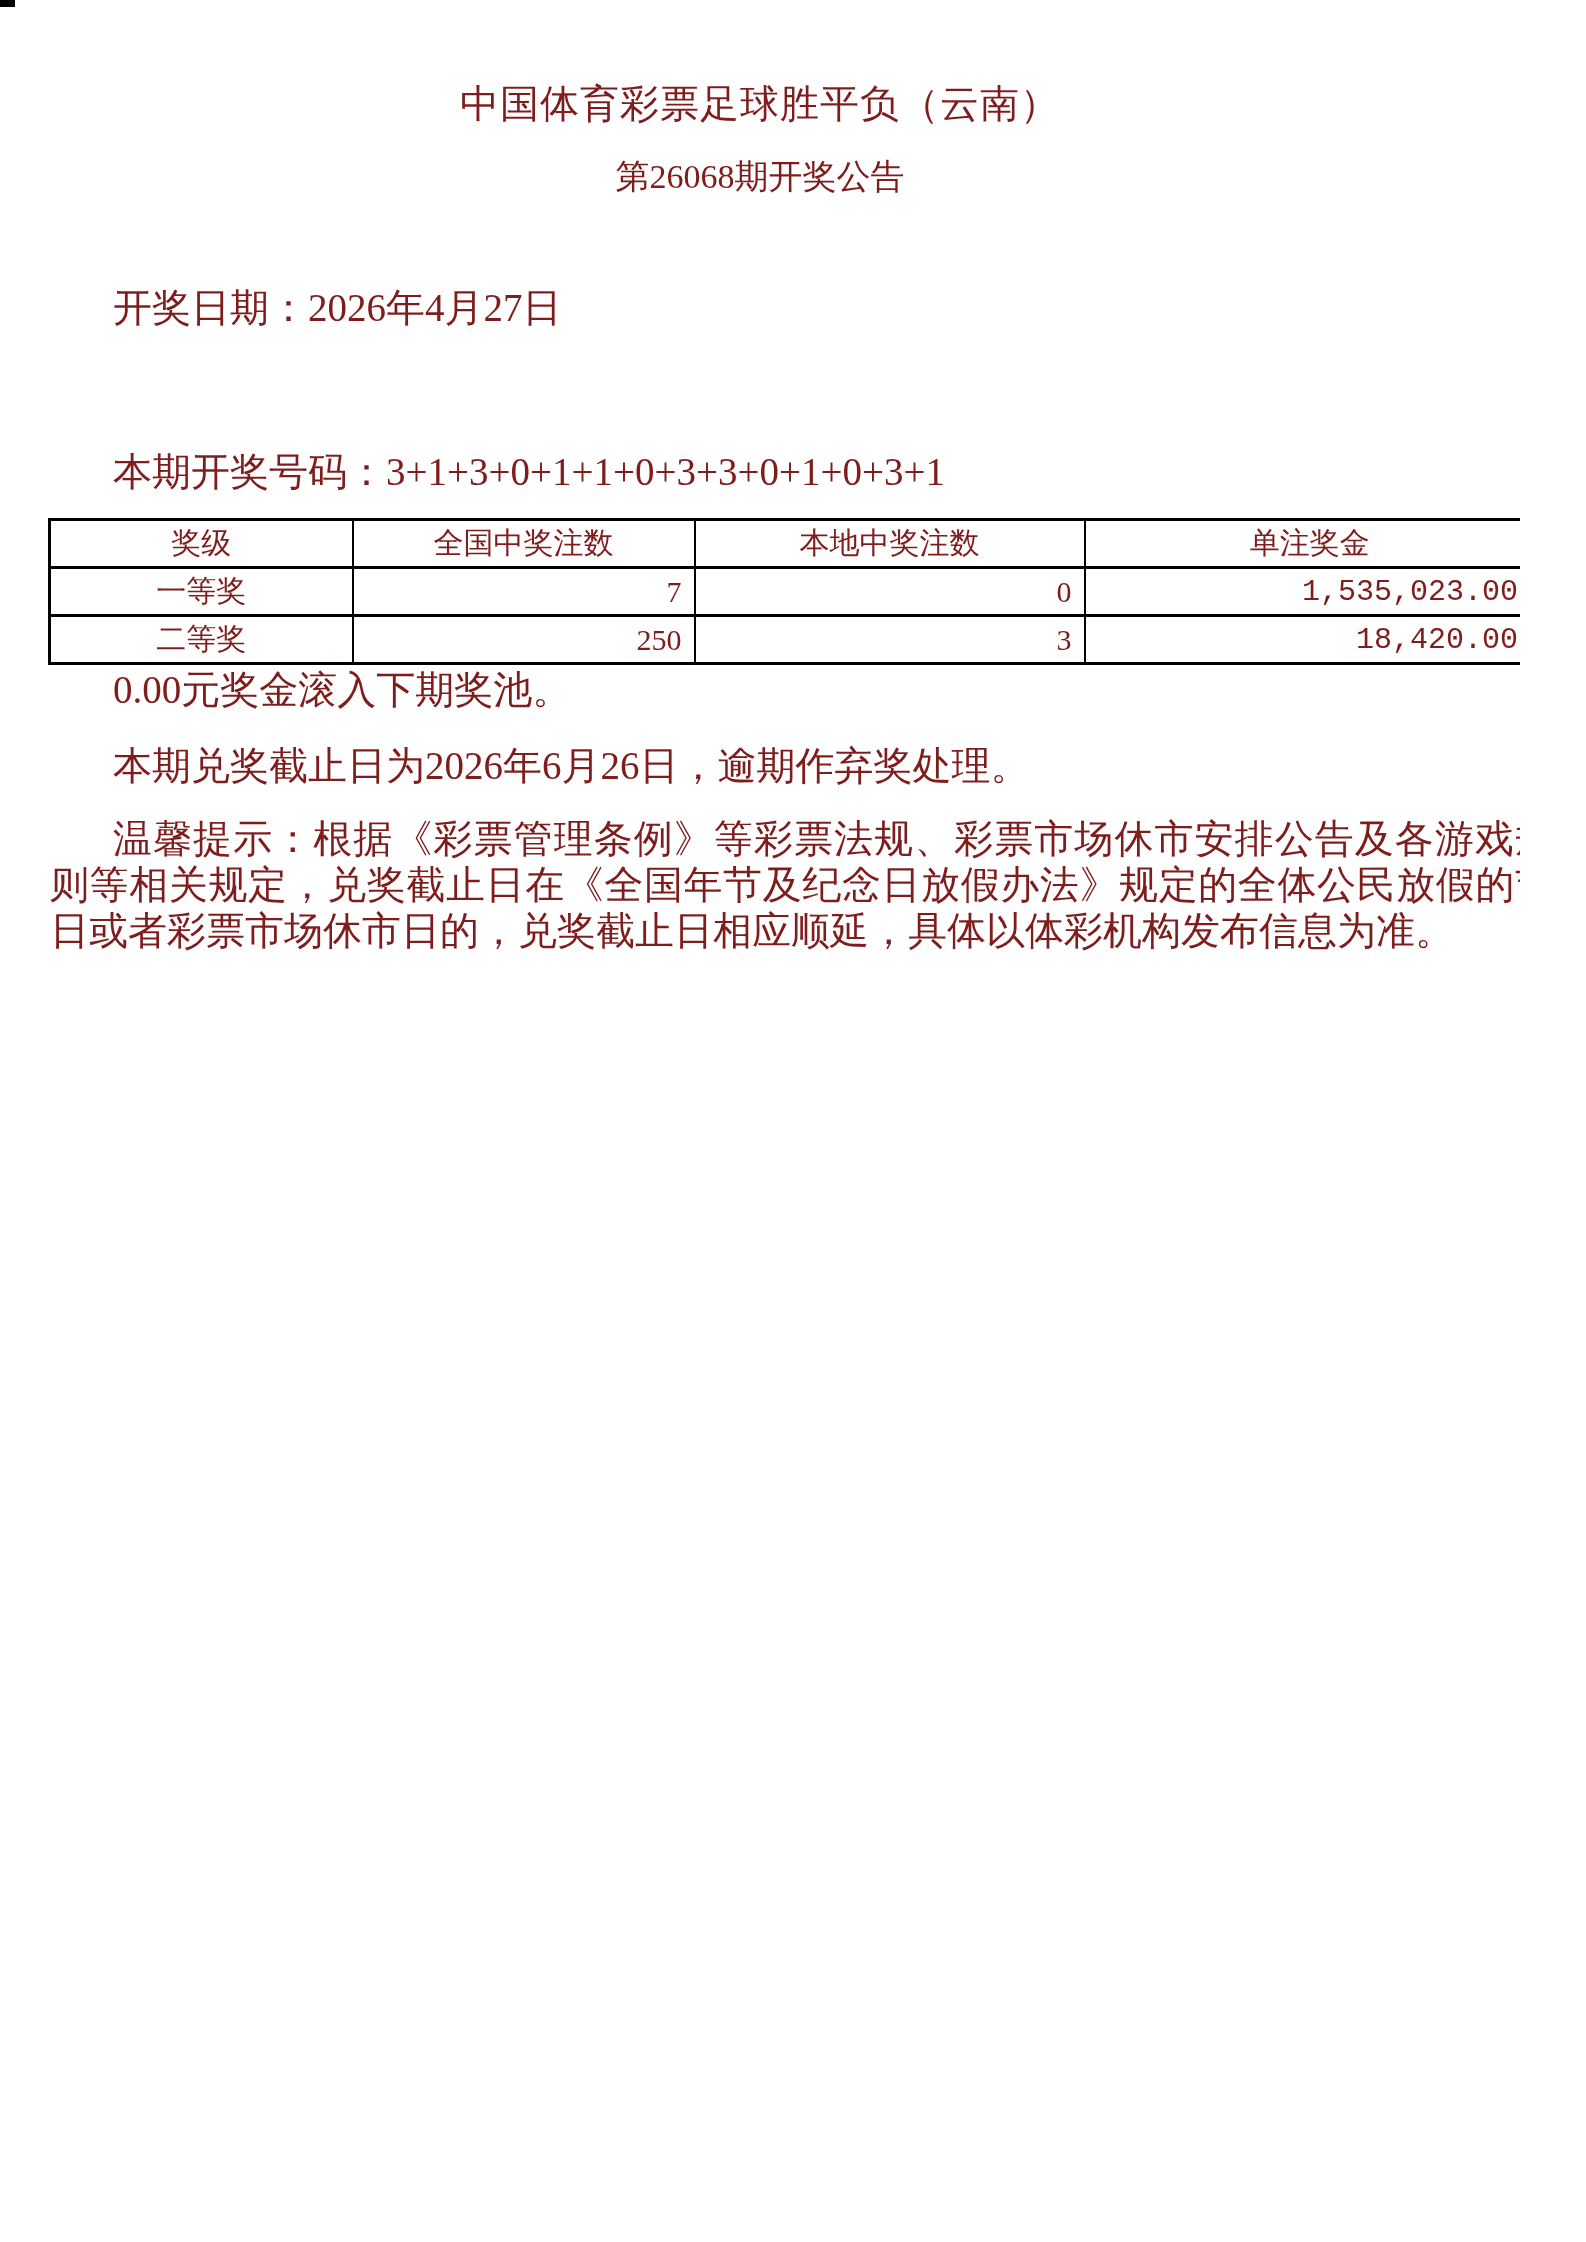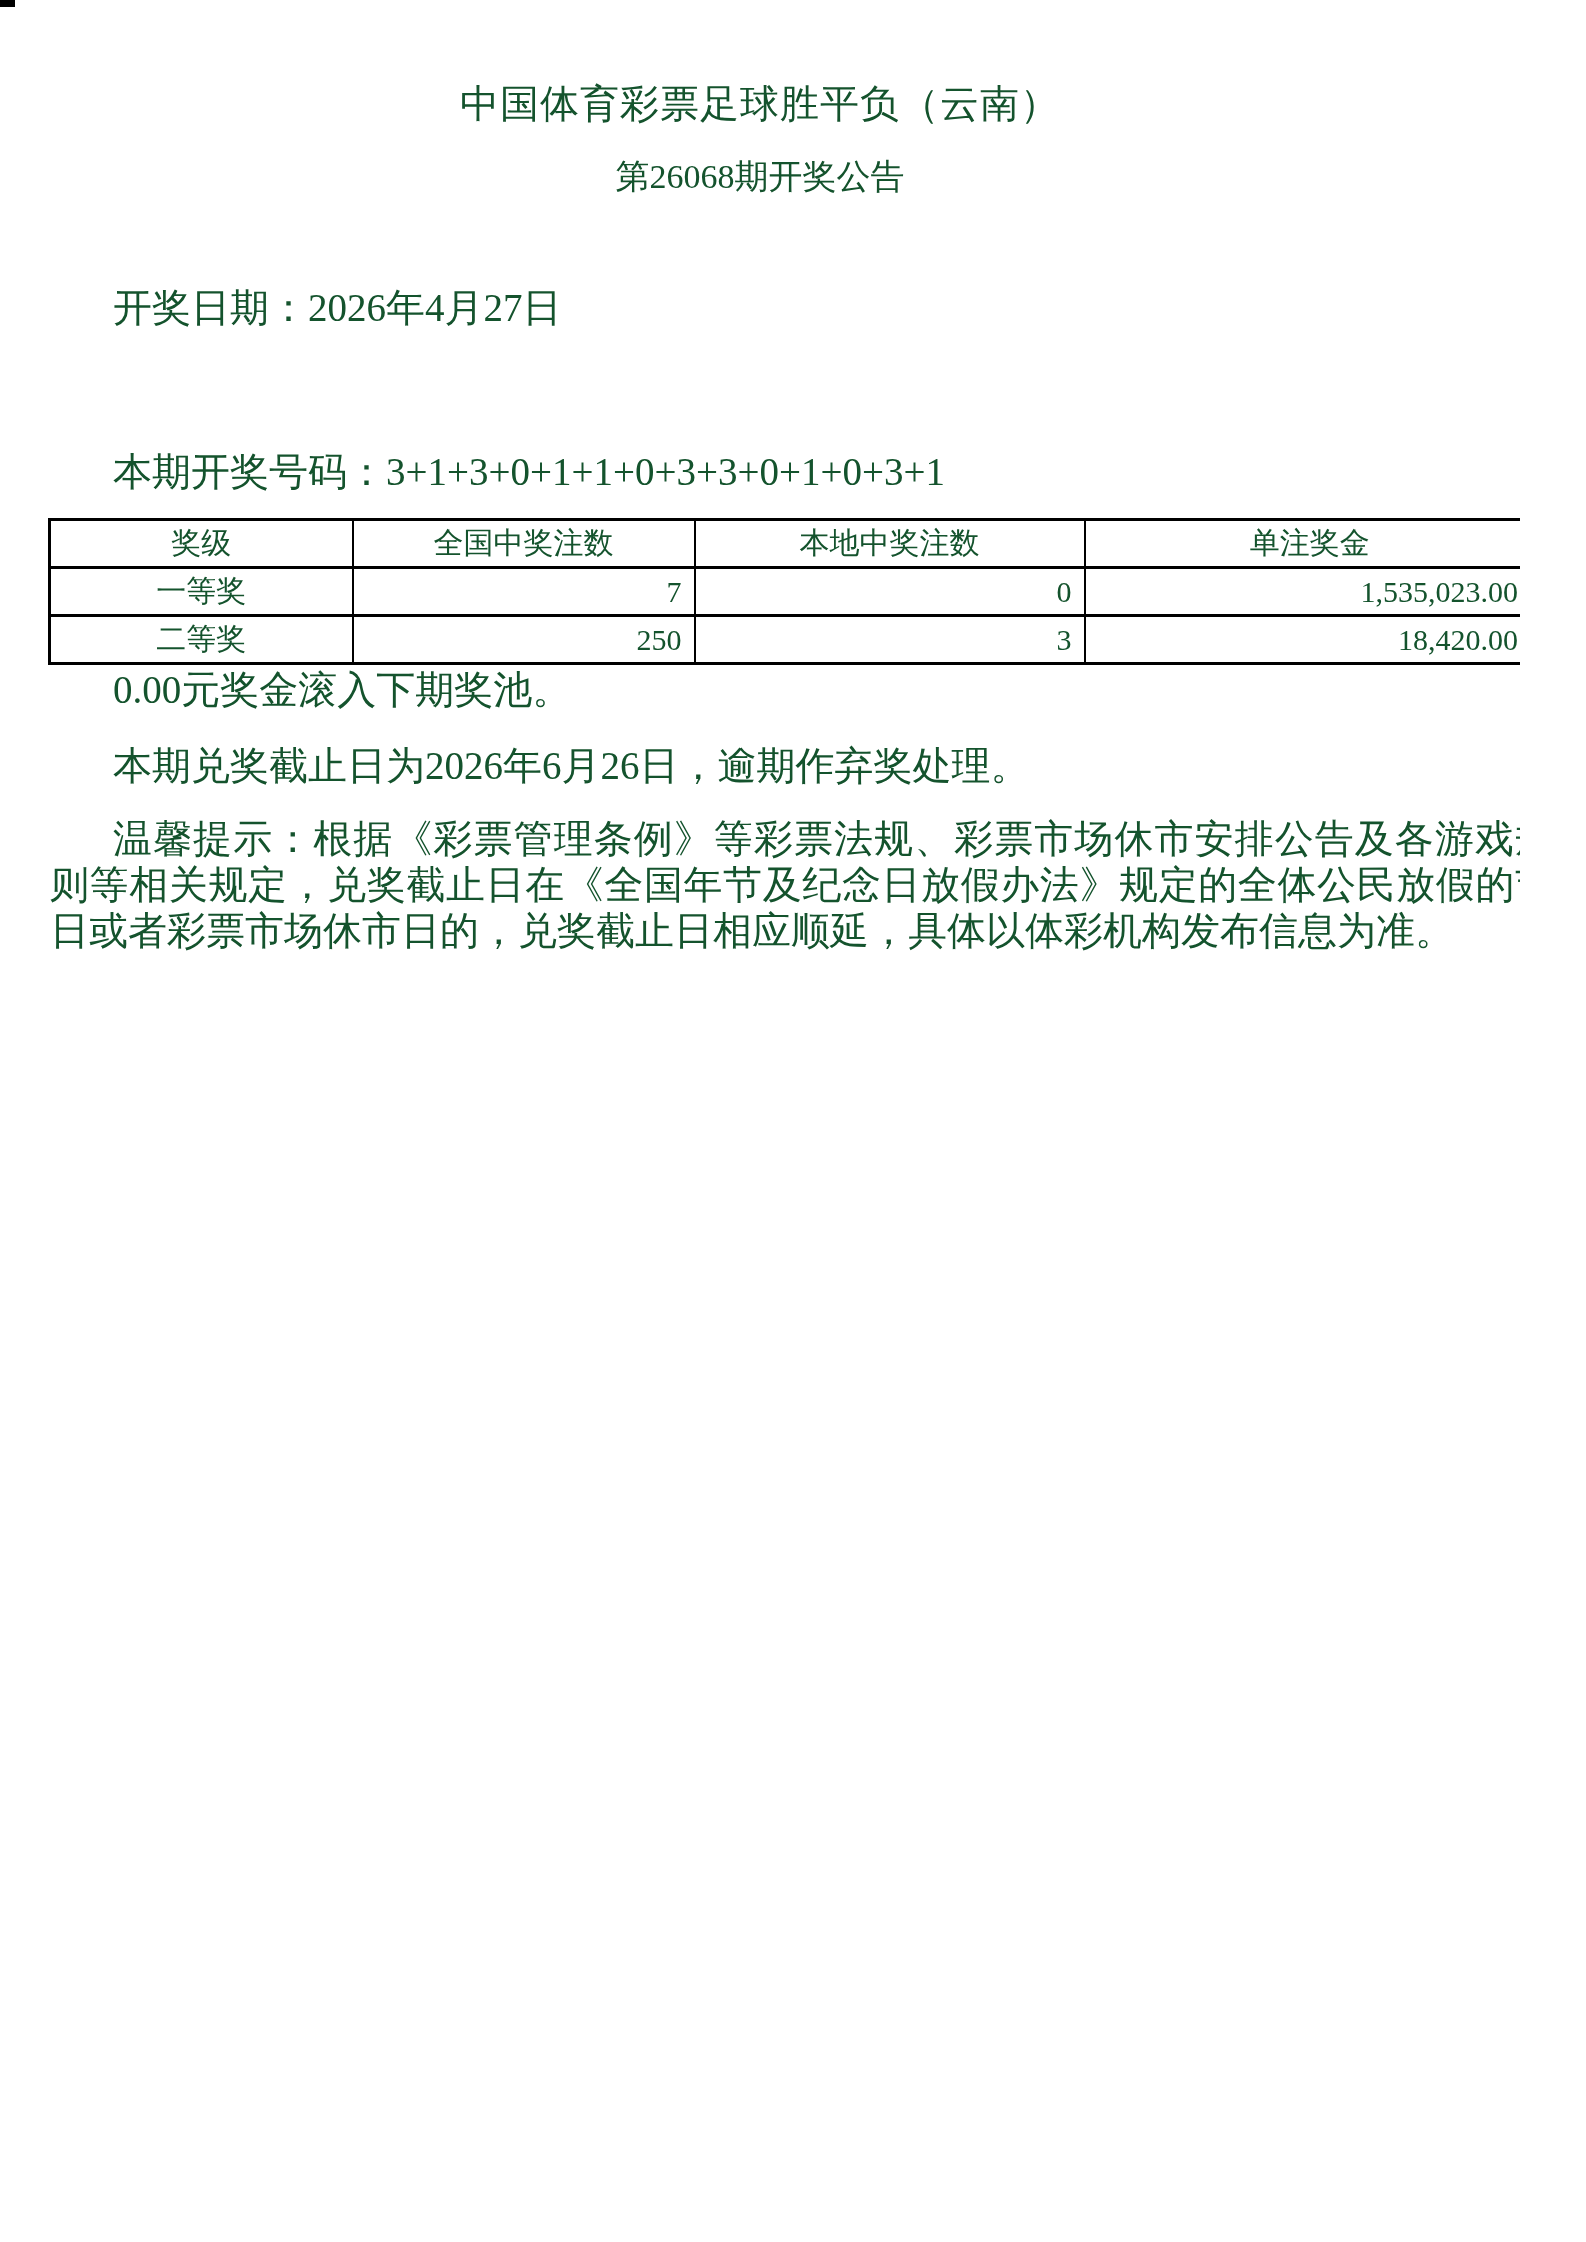--- a/index.html
+++ b/index.html
@@ -5,21 +5,21 @@
   html, body {
     margin: 0;
     padding: 0;
     background: #ffffff;
   }
   .page {
     position: relative;
     width: 1520px;
     height: 2242px;
     background: #ffffff;
-    color: #14532d;
+    color: #7f1d1d;
     font-family: "Liberation Serif", "DejaVu Serif", serif;
     overflow: hidden;
   }
   .scan-artifact {
     position: absolute;
     left: 0;
     top: 0;
     width: 15px;
     height: 7px;
     background: #000000;
@@ -86,21 +86,21 @@
     border-bottom-width: 3px;
     padding: 0;
     height: 45px;
     font-weight: normal;
     overflow: hidden;
   }
   .prize-table { border: 3px solid #000000; }
   .prize-table th { text-align: center; }
   .prize-table td.level { text-align: center; margin-top: 12px; }
   .prize-table td.num { text-align: right; padding-right: 12px; }
-  .prize-table td.money { text-align: right; padding-right: 16px; }
+  .prize-table td.money { text-align: right; padding-right: 16px; font-family: Liberation Mono, monospace; }
 </style>
 </head>
 <body>
 
 <div class="page">
 
   <div class="scan-artifact"></div>
 
   <div class="doc-title">中国体育彩票足球胜平负（云南）</div>
 

